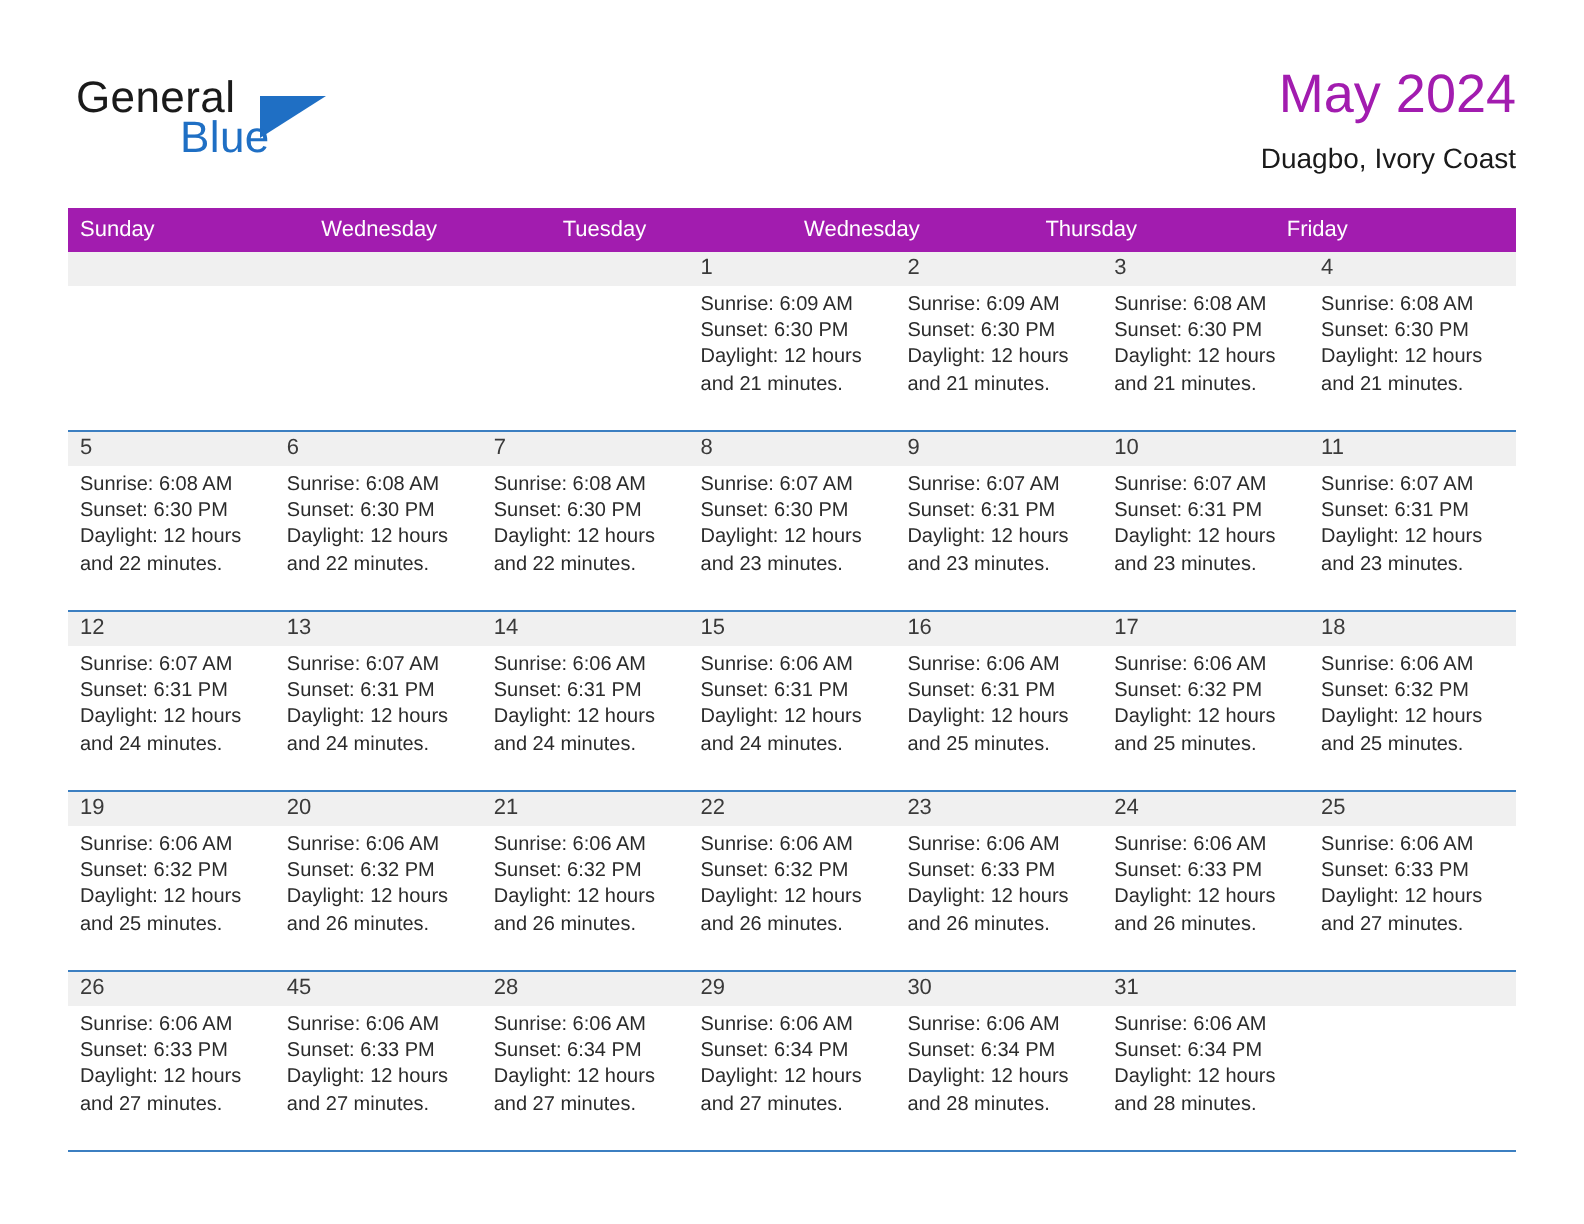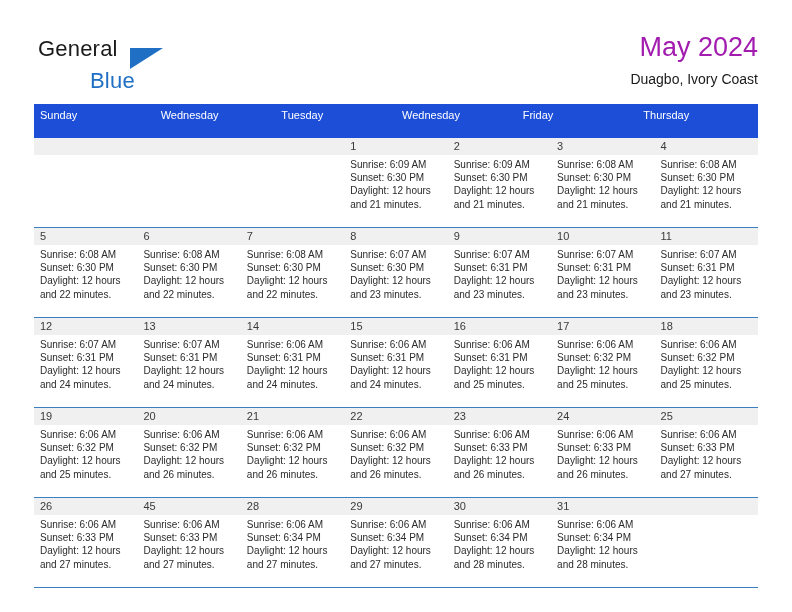--- a/index.html
+++ b/index.html
@@ -42,21 +42,21 @@
     left: 4px;
     top: 0px;
     font-size: 22px;
     color: #1a1a1a;
     letter-spacing: 0.2px;
     line-height: 26px;
   }
   .brand-blue {
     position: absolute;
     left: 56px;
-    top: 32px;
+    top: 20px;
     font-size: 22px;
     color: #1f6fc4;
     letter-spacing: 0.2px;
     line-height: 26px;
   }
   .brand-triangle {
     position: absolute;
     left: 96px;
     top: 12px;
     width: 0;
@@ -88,22 +88,22 @@
 
   
   .calendar {
     position: absolute;
     left: 34px;
     top: 104px;
     width: 724px;
   }
   .dow-row {
     display: flex;
-    background: #1d4ed8;
-    height: 34px;
+    background: #a21caf;
+    height: 22px;
   }
   .dow {
     flex: 1 1 0;
     color: #ffffff;
     font-size: 11px;
     line-height: 22px;
     padding-left: 6px;
     box-sizing: border-box;
     white-space: nowrap;
   }
@@ -165,22 +165,22 @@
       <div class="cal-subtitle">Duagbo, Ivory Coast</div>
     </div>
   </div>
 
   <div class="calendar">
     <div class="dow-row">
       <div class="dow">Sunday</div>
       <div class="dow">Wednesday</div>
       <div class="dow">Tuesday</div>
       <div class="dow">Wednesday</div>
+      <div class="dow">Thursday</div>
       <div class="dow">Friday</div>
-      <div class="dow">Thursday</div>
     </div>
 
     <div class="week first">
       <div class="cell empty">
         <div class="daynum-band">
             <span class="daynum"></span>
           </div>
         <div class="detail">
           <div></div>
           <div></div>

